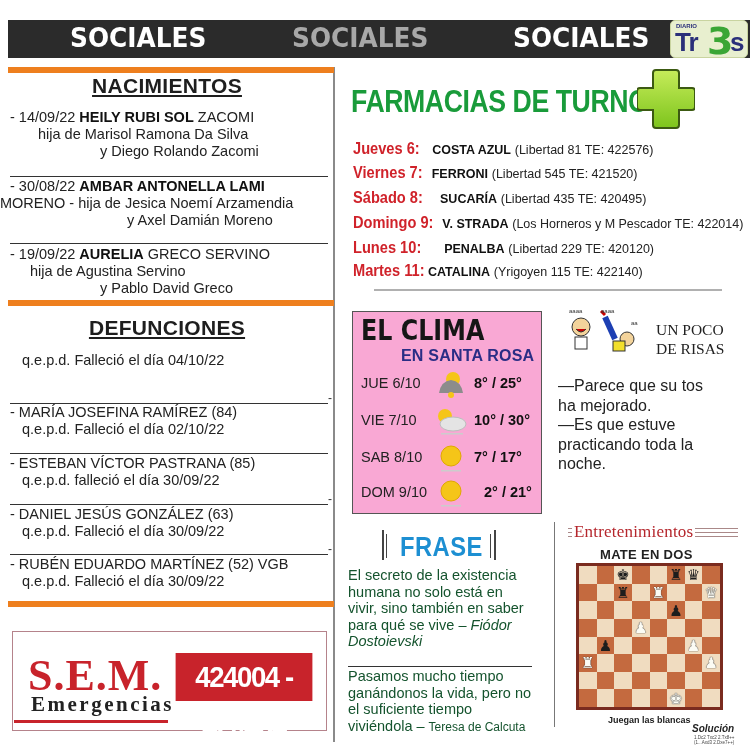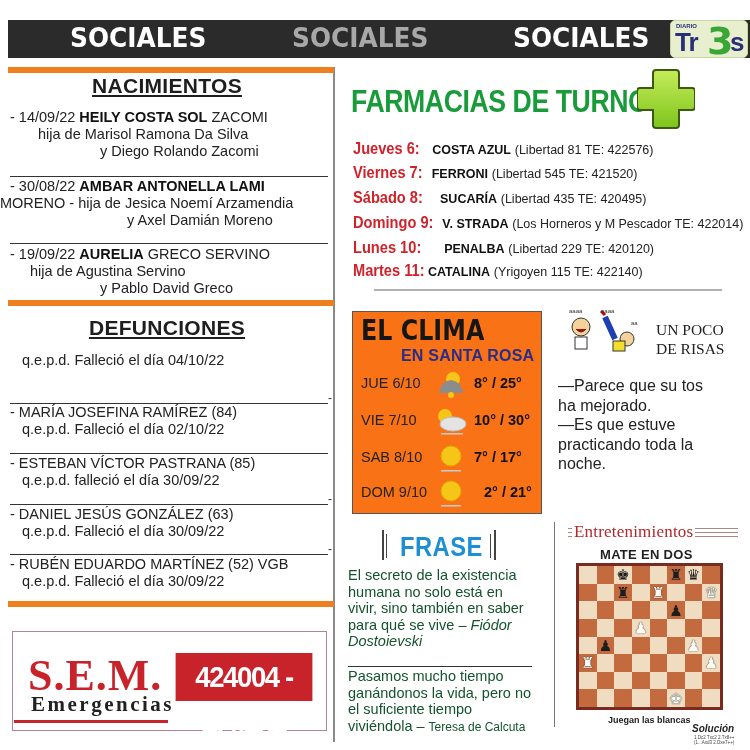--- a/index.html
+++ b/index.html
@@ -41,21 +41,21 @@
   .farm-title { position: absolute; left: 351px; top: 84px; font-size: 31px; font-weight: bold; color: #199b3a; letter-spacing: -0.5px; transform: scaleX(0.86); transform-origin: left; }
   .plus { position: absolute; left: 637px; top: 68px; width: 58px; height: 62px; }
   .farm-list { position: absolute; left: 353px; top: 139px; width: 395px; }
   .farm-row { position: absolute; left: 0; white-space: nowrap; font-size: 13.5px; }
   .farm-row .day { font-weight: bold; color: #d0222a; font-size: 17px; display: inline-block; transform: scaleX(0.86); transform-origin: left; }
   .farm-row .name { font-weight: bold; color: #111; font-size: 12.5px; }
   .farm-row .addr { color: #222; font-size: 12.5px; }
   .farm-hr { position: absolute; left: 374px; top: 289px; width: 348px; height: 2px; background: #b0b0b0; }
 
   
-  .clima { position: absolute; left: 352px; top: 311px; width: 190px; height: 203px; border: 1px solid #555; background: #f97316; }
+  .clima { position: absolute; left: 352px; top: 311px; width: 190px; height: 203px; border: 1px solid #555; background: #f9a8d4; }
   .clima .t1 { position: absolute; left: 8px; top: 2px; font-family: "DejaVu Sans", sans-serif; font-weight: bold; font-size: 28px; color: #161616; transform: scaleX(0.85); transform-origin: left; }
   .clima .t2 { position: absolute; left: 48px; top: 35px; font-weight: bold; font-size: 16px; color: #2a2d85; letter-spacing: 0.2px; }
   .wrow { position: absolute; left: 8px; width: 180px; height: 30px; text-align: right; }
   .wrow .d { position: absolute; left: 0; top: 6px; font-size: 14.5px; color: #222; }
   .wrow .ic { position: absolute; left: 74px; top: 0; width: 32px; height: 30px; }
   .wrow .tmp { position: absolute; left: 113px; top: 6px; font-size: 14.5px; font-weight: bold; color: #111; }
 
   
   .risas-img { position: absolute; left: 565px; top: 305px; width: 85px; height: 50px; }
   .risas-title { position: absolute; left: 656px; top: 320px; font-family: "Liberation Serif", serif; font-size: 15.5px; color: #222; line-height: 19px; }
@@ -97,21 +97,21 @@
     <span class="s">s</span>
   </div>
 </div>
 
 <div class="vdivider"></div>
 
 <div class="orange-bar" style="top:67px;"></div>
 <div class="sec-title" style="top:74px;">NACIMIENTOS</div>
 
 <div class="entry" style="top:109px;">
-  <div><span>- 14/09/22</span> <b>HEILY COSTA SOL</b> <span>ZACOMI</span></div>
+  <div><span>- 14/09/22</span> <b>HEILY RUBI SOL</b> <span>ZACOMI</span></div>
   <div class="l2">hija de Marisol Ramona Da Silva</div>
   <div class="l3">y Diego Rolando Zacomi</div>
 </div>
 <div class="hr" style="top:176px;"></div>
 
 <div class="entry" style="top:178px;">
   <div><span>- 30/08/22</span> <b>AMBAR ANTONELLA LAMI</b></div>
   <div style="margin-left:-10px;">MORENO -  hija de Jesica Noemí Arzamendia</div>
   <div class="l3b">y Axel Damián Moreno</div>
 </div>

